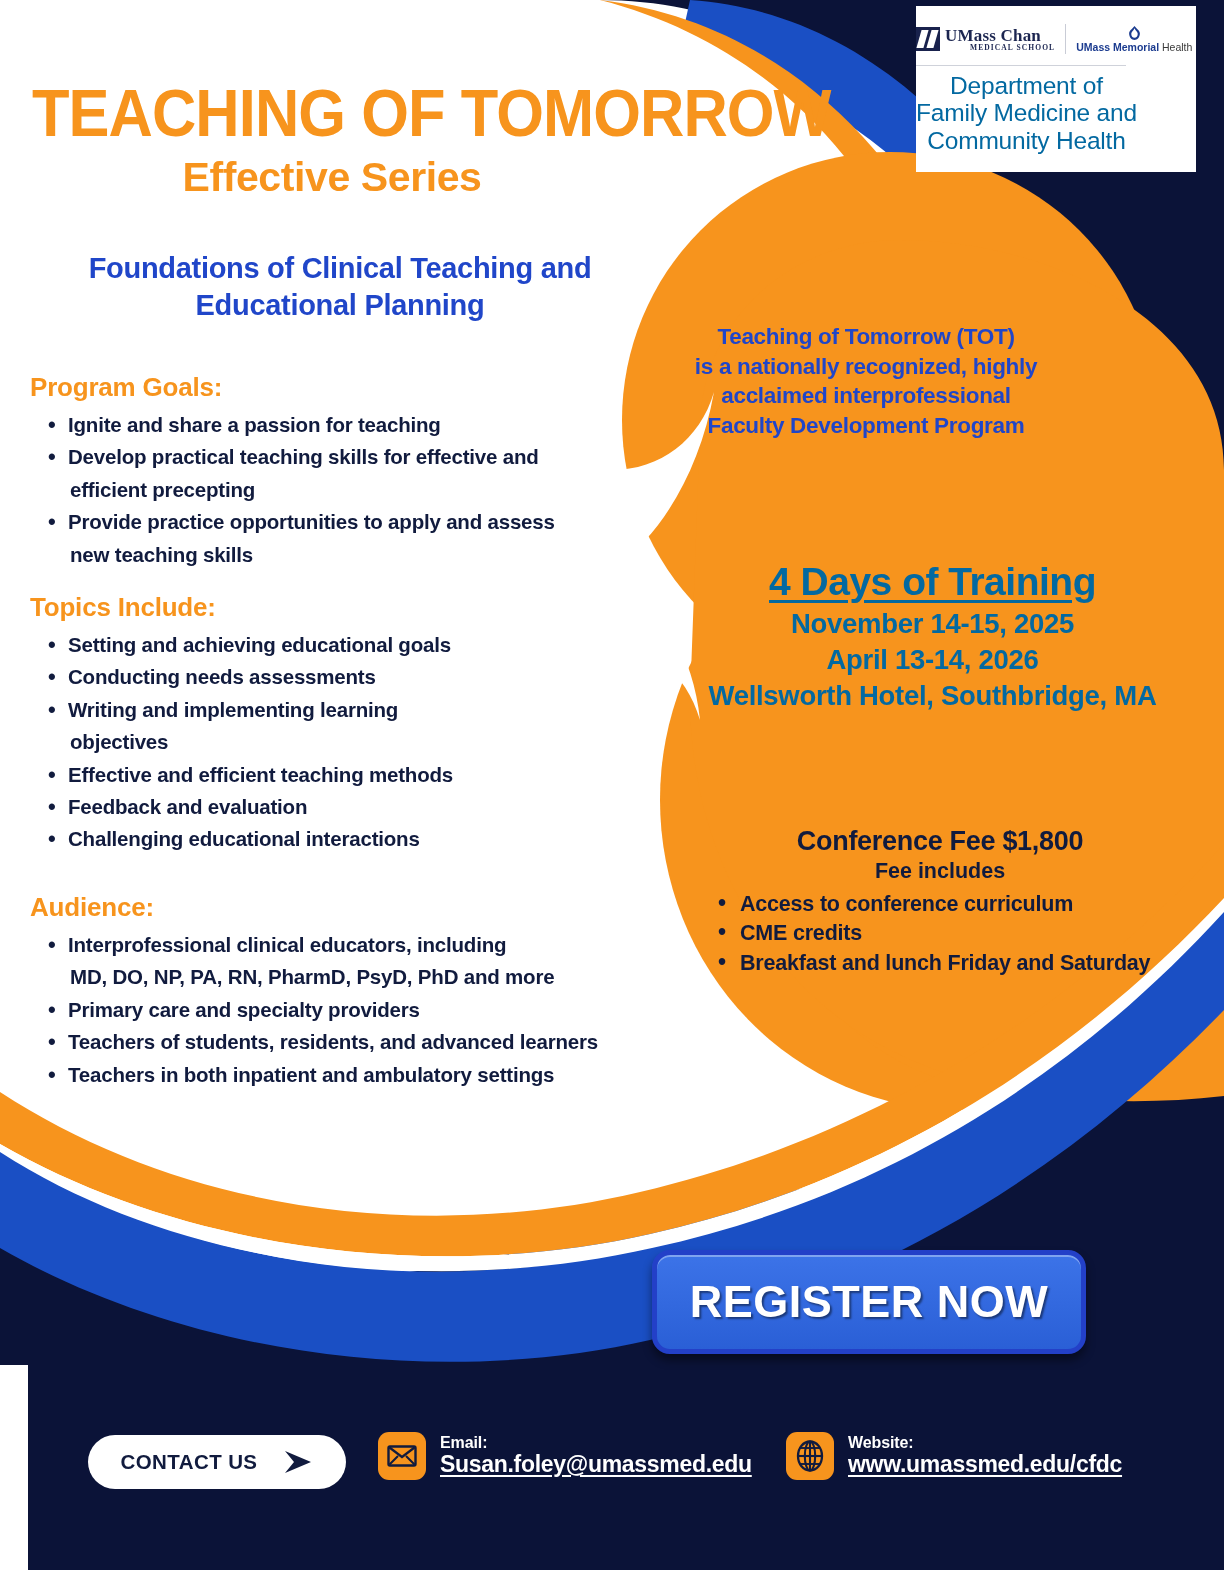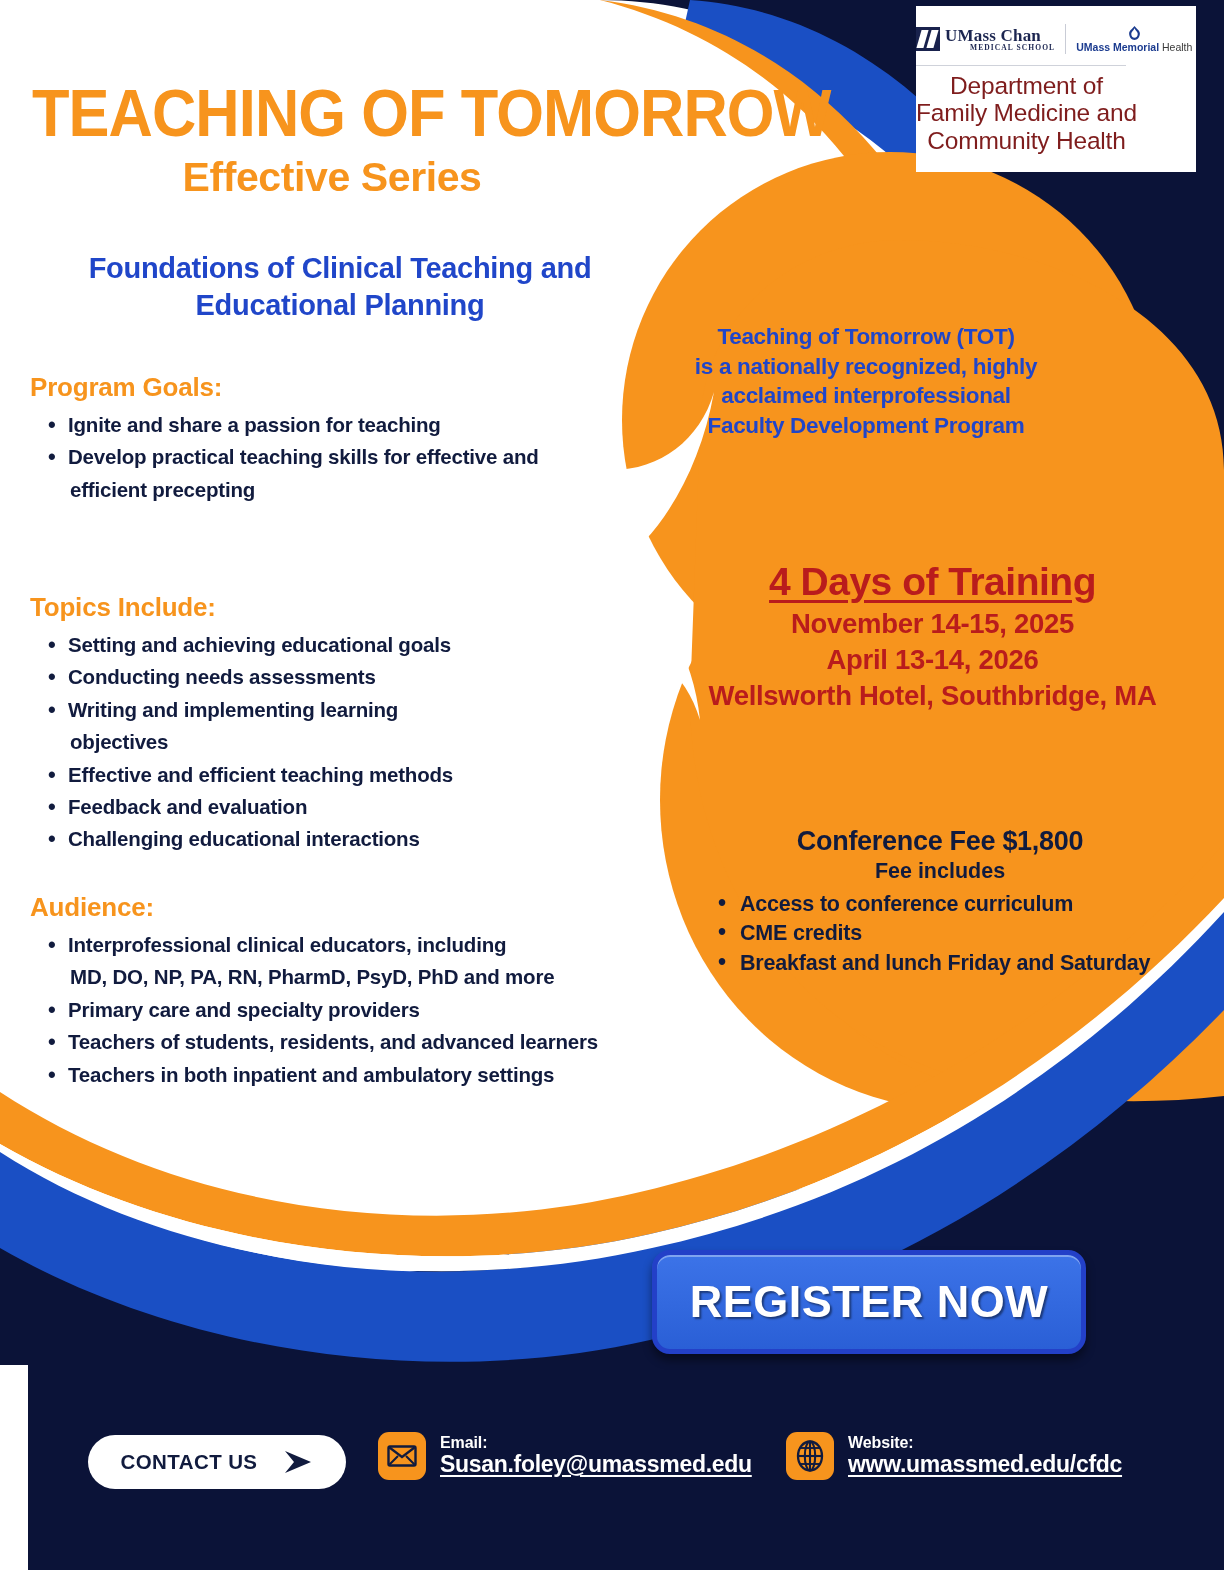--- a/index.html
+++ b/index.html
@@ -43,21 +43,21 @@
   #chan-name { font-family:"Liberation Serif", serif; font-size:17px; font-weight:700; color:#1b2550; letter-spacing:.2px; }
   #chan-sub { font-family:"Liberation Serif", serif; font-size:7.5px; font-weight:700; color:#1b2550; letter-spacing:1.1px;padding-left:25px; }
   #logo-div { width:1px; height:30px; background:#c9ccd6; }
   #umm { display:flex; flex-direction:column; align-items:center; line-height:1; }
   #umm-flame { width:13px; height:14px; margin-bottom:2px; }
   #umm-text { font-size:10.5px; white-space:nowrap; }
   #umm-text b { color:#1b3b8f; font-weight:700; }
   #umm-text span { color:#3a3a3a; font-weight:400; }
   #logo-rule { width:210px; height:1px; background:#cfd2da; margin:9px 0 6px; }
   #dept {
-    font-size:24.5px; color:#7f1d1d; text-align:center;
+    font-size:24.5px; color:#0369a1; text-align:center;
     line-height:1.12; font-weight:400; letter-spacing:-.2px;
   }
 
   
   #headline {
     left:32px; top:72px; width:720px;margin-top:8px;
   }
   #title-main {
     font-family:"Liberation Sans Narrow","Liberation Sans", sans-serif;
     font-size:66px; font-weight:700; color:#F7941D;
@@ -98,21 +98,21 @@
   #audience { left:30px; top:892px; width:640px; }
 
   
   #blurb {
     left:640px; top:322px; width:452px;
     text-align:center; font-size:22.5px; font-weight:700;
     color:#2046C9; line-height:1.32; letter-spacing:-.3px;
   }
 
   
-  #training { left:660px; top:560px; width:545px; text-align:center; color:#b91c1c; }
+  #training { left:660px; top:560px; width:545px; text-align:center; color:#0369a1; }
   #training-head {
     font-size:39px; font-weight:700; text-decoration:underline;
     text-underline-offset:5px; letter-spacing:-.5px;
   }
   #training .ln { font-size:27.5px; font-weight:700; margin-top:4px; letter-spacing:-.3px; }
 
   
   #fee { left:680px; top:826px; width:520px; color:#111B3E; }
   #fee-title { font-size:27px; font-weight:700; text-align:center; letter-spacing:-.3px; }
   #fee-sub { font-size:21.5px; font-weight:700; text-align:center; margin-top:2px; }
@@ -264,20 +264,24 @@
   <div class="layer" id="goals">
     <div class="sec-head">Program Goals:</div>
     <ul class="bul">
       <li>
         <span>Ignite and share a passion for teaching</span>
       </li>
       <li>
         <span>Develop practical teaching skills for effective and</span>
         <span class="cont">efficient precepting</span>
       </li>
+      <li>
+        <span>Provide practice opportunities to apply and assess</span>
+        <span class="cont">new teaching skills</span>
+      </li>
     </ul>
   </div>
 
   <div class="layer" id="topics">
     <div class="sec-head">Topics Include:</div>
     <ul class="bul">
       <li>
         <span>Setting and achieving educational goals</span>
       </li>
       <li>

